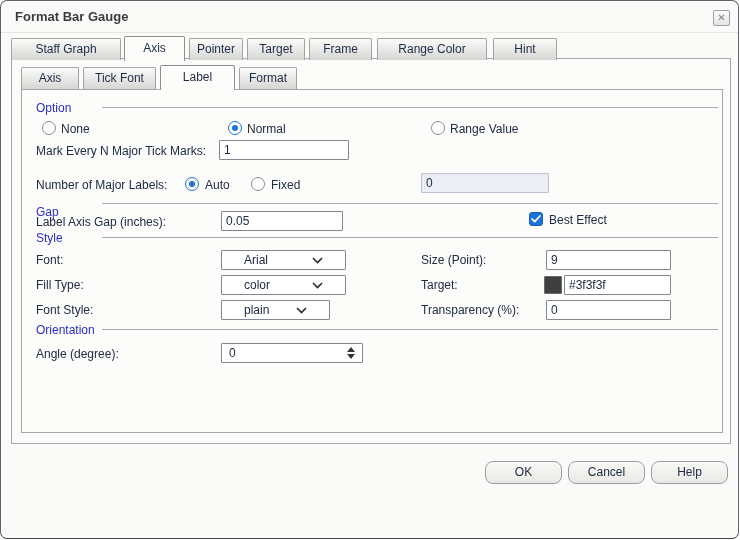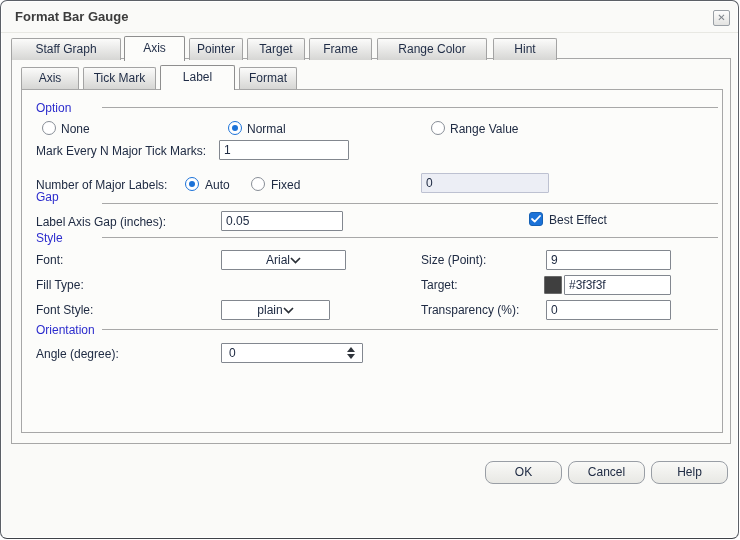--- a/index.html
+++ b/index.html
@@ -62,21 +62,21 @@
   .input {
     position:absolute; z-index:5; box-sizing:border-box; height:20px;
     border:1px solid #82878f; background:#fff; border-radius:1px;
     font-size:12px; color:#202c44; padding:0 4px;
     font-family:"Liberation Sans", sans-serif;
   }
   .input--disabled { background:#eceef5; border-color:#bdc1d1; }
   .select {
     position:absolute; z-index:5; box-sizing:border-box; height:20px;
     border:1px solid #82878f; background:#fff; border-radius:1px;
-    display:flex; align-items:center; justify-content:center;
+    display:flex; align-items:center; justify-content:space-between;
     padding:0 22px; font-size:12px; color:#202c44; cursor:default;
   }
   .radio {
     position:absolute; z-index:5; width:14px; height:14px; box-sizing:border-box;
     border:1px solid #878d96; border-radius:50%; background:#fff;
   }
   .radio.checked { border-color:#1b72d8; }
   .radio.checked::after {
     content:''; position:absolute; left:3px; top:3px; width:6px; height:6px;
     border-radius:50%; background:#1b72d8;
@@ -123,21 +123,21 @@
     <div class="tab t3">Pointer</div>
     <div class="tab t4">Target</div>
     <div class="tab t5">Frame</div>
     <div class="tab t6">Range Color</div>
     <div class="tab t7">Hint</div>
   </div>
   <div class="panel outer-panel"></div>
 
   <div class="tabs sub-tabs">
     <div class="tab s1">Axis</div>
-    <div class="tab s2">Tick Mark</div>
+    <div class="tab s2">Tick Font</div>
     <div class="tab s3 active">Label</div>
     <div class="tab s4">Format</div>
   </div>
   <div class="panel inner-panel"></div>
 
   <span class="abs hdr" style="left:35px;top:100px;">Option</span>
   <div class="abs rule" style="top:106px;"></div>
 
   <span class="radio" style="left:41px;top:120px;"></span>
   <span class="abs lbl" style="left:60px;top:121px;">None</span>
@@ -149,21 +149,21 @@
   <span class="abs lbl" style="left:35px;top:143px;">Mark Every N Major Tick Marks:</span>
   <input class="input" style="left: 218px; top: 139px; width: 130px;" value="1">
 
   <span class="abs lbl" style="left:35px;top:177px;">Number of Major Labels:</span>
   <span class="radio checked" style="left:184px;top:176px;"></span>
   <span class="abs lbl" style="left:204px;top:177px;text-align:center;">Auto</span>
   <span class="radio" style="left:250px;top:176px;"></span>
   <span class="abs lbl" style="left:270px;top:177px;">Fixed</span>
   <input class="input input--disabled" style="left: 420px; top: 172px; width: 128px;" value="0">
 
-  <span class="abs hdr" style="left:35px;top:189px;">Gap</span>
+  <span class="abs hdr" style="left:35px;top:204px;">Gap</span>
   <div class="abs rule" style="top:202px;"></div>
 
   <span class="abs lbl" style="left:35px;top:214px;">Label Axis Gap (inches):</span>
   <input class="input" style="left: 220px; top: 210px; width: 122px;" value="0.05">
   <span class="checkbox" style="left:528px;top:211px;">
     <svg width="10" height="8" viewBox="0 0 10 8">
         <path d="M1 4 L3.7 6.6 L9 1" stroke="#ffffff" stroke-width="1.8" fill="none" stroke-linecap="round" stroke-linejoin="round"></path>
       </svg>
   </span>
   <span class="abs lbl" style="left:548px;top:212px;">Best Effect</span>
@@ -175,20 +175,26 @@
   <div class="select" style="left:220px;top:249px;width:125px;">
     <span>Arial</span>
     <svg width="11" height="7" viewBox="0 0 11 7">
         <path d="M1 1 L5.5 5.5 L10 1" stroke="#2a2f36" stroke-width="1.7" fill="none"></path>
       </svg>
   </div>
   <span class="abs lbl" style="left:420px;top:252px;">Size (Point):</span>
   <input class="input" style="left: 545px; top: 249px; width: 125px;" value="9">
 
   <span class="abs lbl" style="left:35px;top:277px;">Fill Type:</span>
+  <div class="select" style="left:220px;top:274px;width:125px;">
+    <span>color</span>
+    <svg width="11" height="7" viewBox="0 0 11 7">
+        <path d="M1 1 L5.5 5.5 L10 1" stroke="#2a2f36" stroke-width="1.7" fill="none"></path>
+      </svg>
+  </div>
   <span class="abs lbl" style="left:420px;top:277px;">Target:</span>
   <span class="swatch" style="left:543px;top:275px;"></span>
   <input class="input" style="left: 563px; top: 274px; width: 107px;" value="#3f3f3f">
 
   <span class="abs lbl" style="left:35px;top:302px;">Font Style:</span>
   <div class="select" style="left:220px;top:299px;width:109px;">
     <span>plain</span>
     <svg width="11" height="7" viewBox="0 0 11 7">
         <path d="M1 1 L5.5 5.5 L10 1" stroke="#2a2f36" stroke-width="1.7" fill="none"></path>
       </svg>

